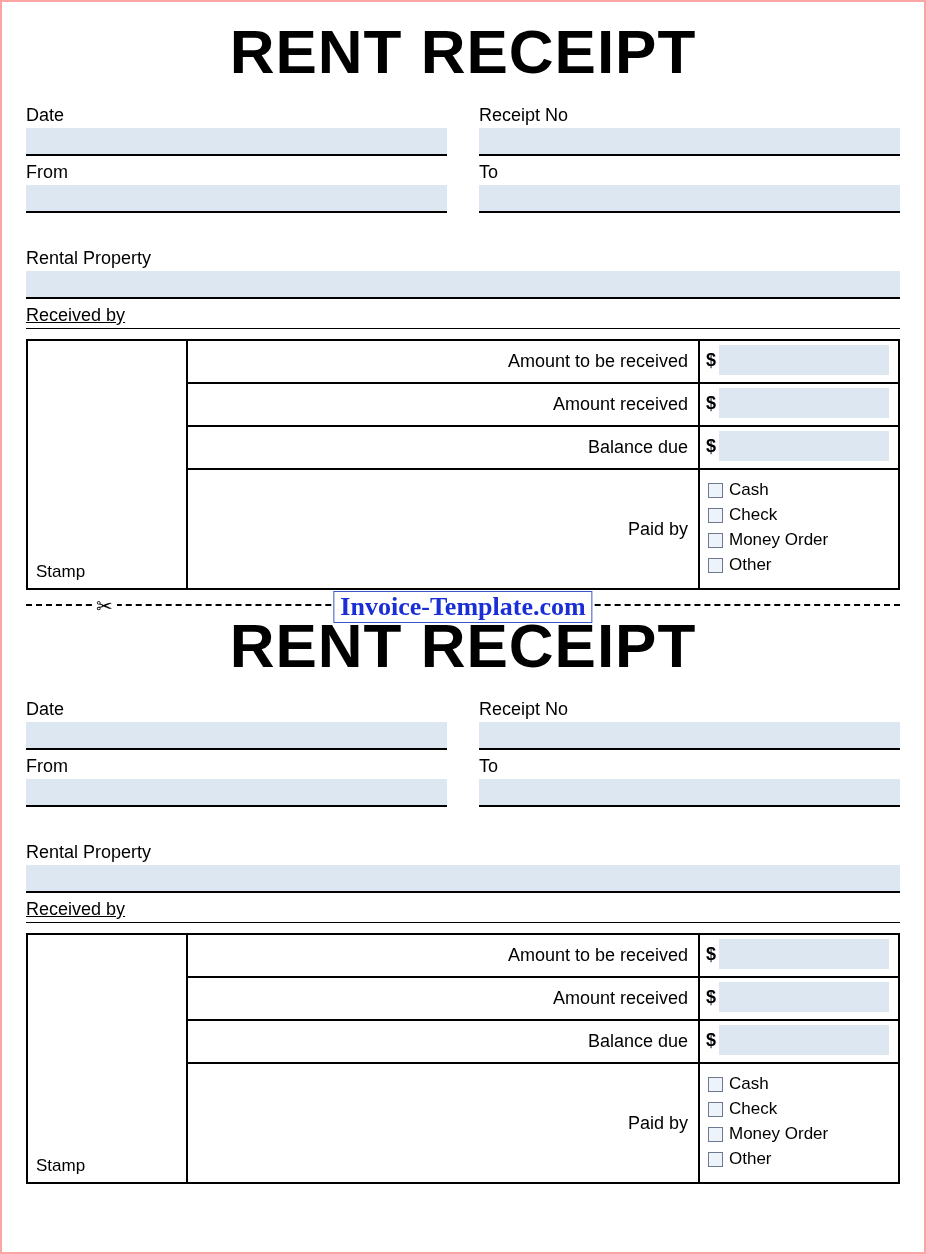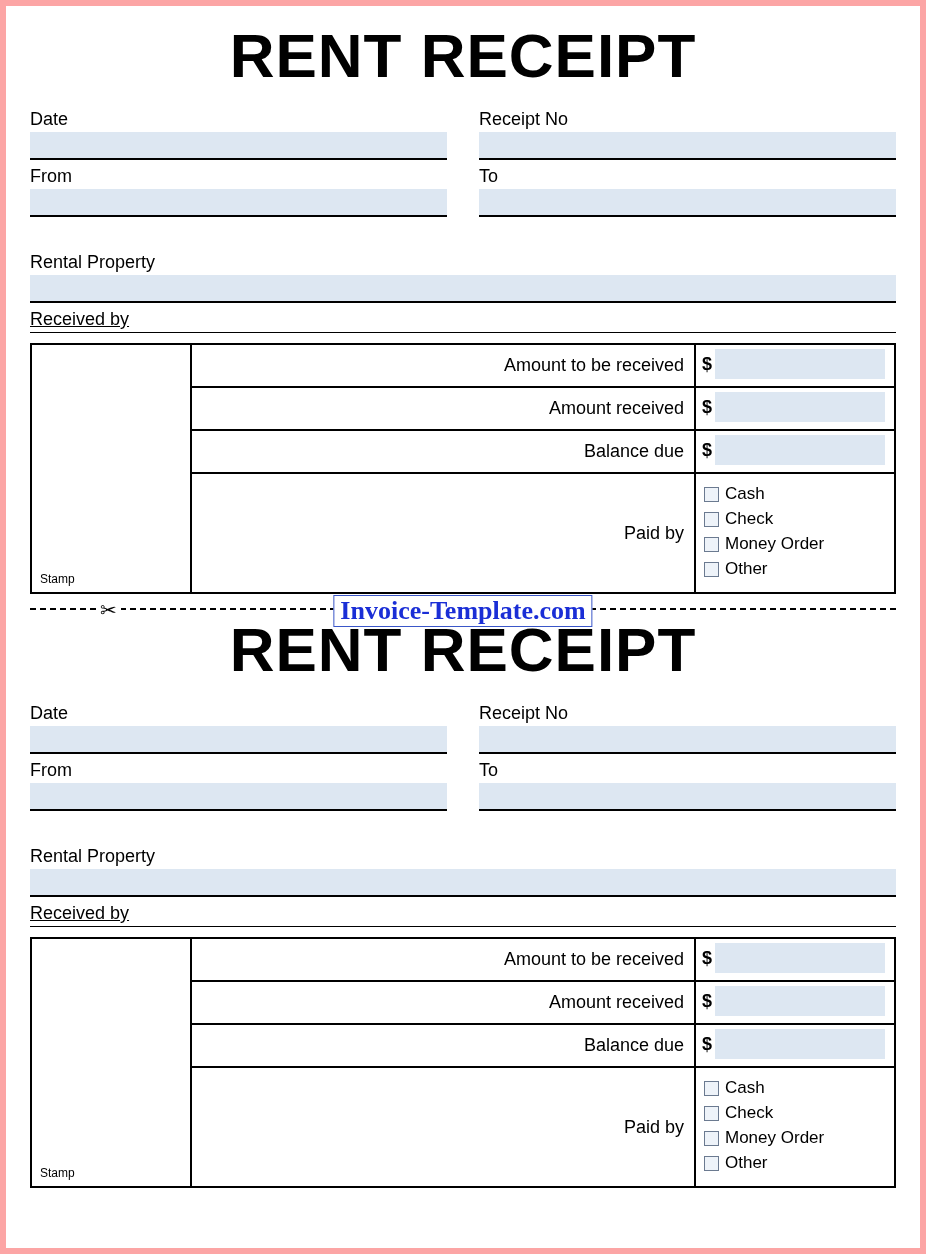--- a/index.html
+++ b/index.html
@@ -6,21 +6,21 @@
   body {
     width: 926px;
     height: 1254px;
     background: #fff;
     font-family: Arial, Helvetica, sans-serif;
     color: #000;
   }
   .page {
     width: 926px;
     height: 1254px;
-    border: 6px solid #fca5a5;
+    border: 2px solid #fca5a5;
     background: #fff;
     padding: 10px 24px 0 24px;
     position: relative;
   }
   .title {
     font-family: Arial, Helvetica, sans-serif;
     font-weight: 900;
     font-size: 62px;
     letter-spacing: 1px;
     text-align: center;
@@ -61,21 +61,21 @@
   }
   .amount-table td {
     border: 2px solid #000;
     padding: 0;
     vertical-align: top;
   }
   .stamp-cell {
     width: 160px;
     vertical-align: bottom !important;
     padding: 6px 8px !important;
-    font-size: 12px;
+    font-size: 17px;
   }
   .amt-label {
     text-align: right;
     padding: 10px 10px !important;
     font-size: 18px;
     height: 29px;
   }
   .amt-val {
     width: 200px;
     padding: 4px 4px !important;

